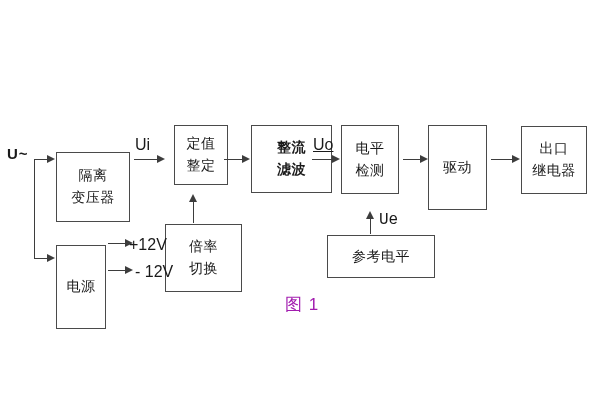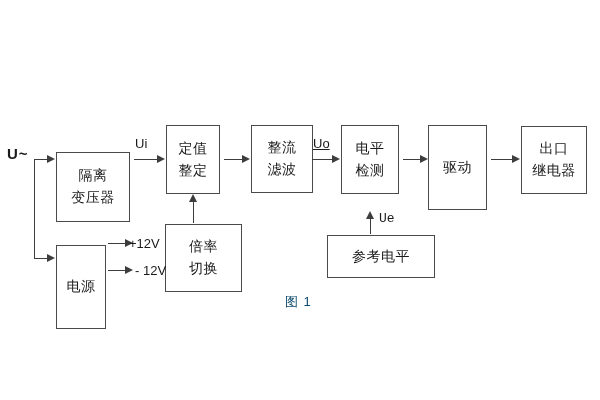--- a/index.html
+++ b/index.html
@@ -59,48 +59,48 @@
     width: 0; height: 0;
     border-left: 4.5px solid transparent;
     border-right: 4.5px solid transparent;
     border-bottom: 8px solid #3d3d3d;
   }
 
   
   .label {
     position: absolute;
     color: #1a1a1a;
-    font-size: 13px;
+    font-size: 16px;
     white-space: nowrap;
   }
   .label-big { font-size: 15px; font-weight: bold; letter-spacing: 1px; }
   .caption {
     position: absolute;
-    color: #0c4a6e;
-    font-size: 13px;
+    color: #a21caf;
+    font-size: 17px;
     letter-spacing: 1px;
     white-space: nowrap;
   }
 </style>
 </head>
 <body>
 
 <div id="canvas">
 
   <div class="block" style="left:56px;  top:124px; width:74px;  height:70px;margin-top:28px;">
     <span>隔离</span>
     <span>变压器</span>
   </div>
 
-  <div class="block" style="left:166px; top:125px; width:54px;  height:69px;">
+  <div class="block" style="left:174px; top:125px; width:54px;  height:60px;">
     <span>定值</span>
     <span>整定</span>
   </div>
 
-  <div class="block" style="left:251px; top:125px; width:62px;  height:68px;">
+  <div class="block" style="left:251px; top:125px; width:81px;  height:68px;font-weight:bold;">
     <span>整流</span>
     <span>滤波</span>
   </div>
 
   <div class="block" style="left:341px; top:125px; width:58px;  height:69px;text-align:center;">
     <span>电平</span>
     <span>检测</span>
   </div>
 
   <div class="block" style="left:428px; top:125px; width:59px;  height:85px;">

